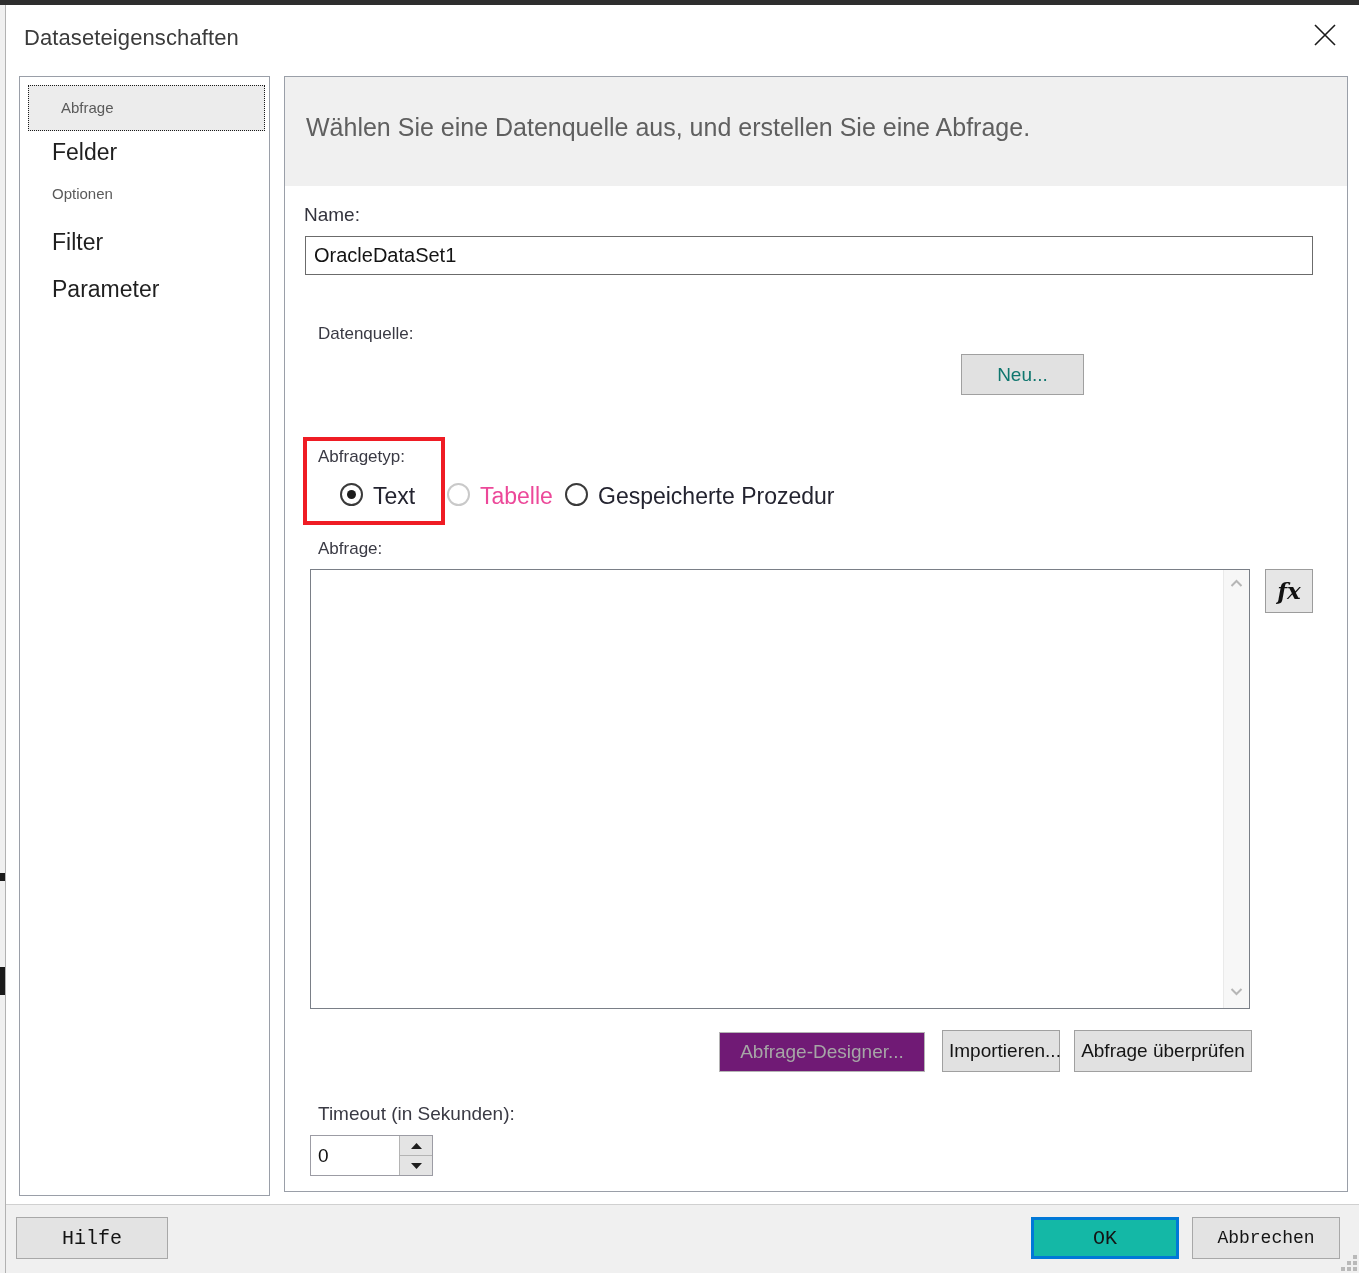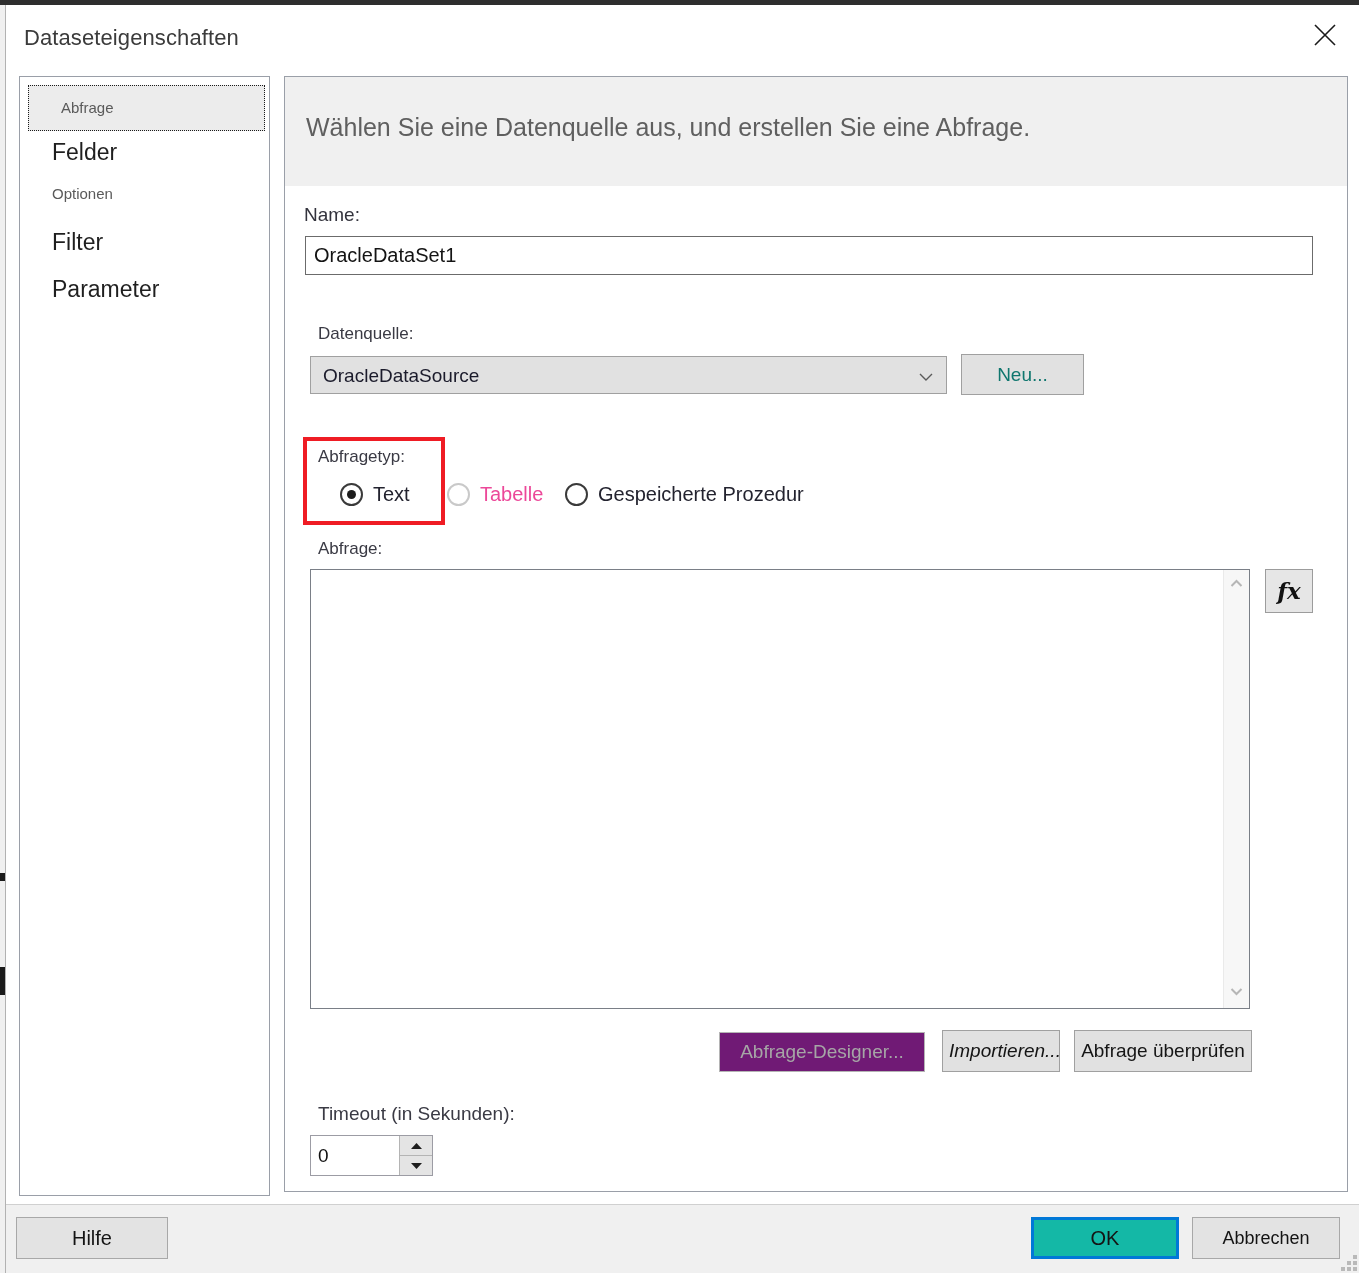--- a/index.html
+++ b/index.html
@@ -223,21 +223,21 @@
   .radio-dot {
     position: absolute;
     left: 5px; top: 5px;
     width: 9px; height: 9px;
     border-radius: 50%;
     background: #1c1c1c;
   }
   .radio-label {
     position: absolute;
     left: 33px; top: 2px;
-    font-size: 20px;
+    font-size: 23px;
     color: #23232f;
   }
   .radio-label.disabled { color: #ec4899; }
   #radio-text      { left: 28px; }
   #radio-tabelle   { left: 135px; }
   #radio-prozedur  { left: 253px; }
 
   
   #label-abfrage { left: 33px; top: 462px; }
   #query-textarea-wrap {
@@ -311,21 +311,21 @@
     color: #151515;
     cursor: default;
     white-space: nowrap;
   }
   .action-btn.disabled {
     background: #701a75;
     color: #a6a6a6;
     border-color: #b4b4b4;
   }
   #btn-query-designer { left: 434px; top: 955px; width: 206px; height: 40px; }
-  #btn-import         { left: 657px; top: 953px; width: 118px; height: 42px; font-style: italic; }
+  #btn-import         { left: 657px; top: 953px; width: 118px; height: 42px; }
   #btn-verify         { left: 789px; top: 953px; width: 178px; height: 42px; }
 
   
   #label-timeout { left: 33px; top: 1026px; font-size: 19px; }
   #timeout-spinner {
     position: absolute;
     left: 25px; top: 1058px;
     width: 123px; height: 41px;
     box-sizing: border-box;
     border: 1px solid #9c9ca4;
@@ -368,21 +368,21 @@
     left: 0; top: 1199px;
     width: 1354px; height: 69px;
     background: #f0f0f0;
     border-top: 1px solid #d0d0d0;
   }
   .footer-btn {
     position: absolute;
     box-sizing: border-box;
     border: 1px solid #a8a8a8;
     background: #e3e3e3;
-    font-family: Liberation Sans, sans-serif;
+    font-family: Liberation Mono, monospace;
     color: #141414;
     cursor: default;
     white-space: nowrap;
   }
   #btn-hilfe {
     left: 10px; top: 12px;
     width: 152px; height: 42px;
     font-size: 20px;
   }
   #btn-ok {
@@ -443,28 +443,20 @@
   <div id="main-panel">
 
     <div id="panel-header">
       <div id="panel-header-text">Wählen Sie eine Datenquelle aus, und erstellen Sie eine Abfrage.</div>
     </div>
 
     <div class="field-label" id="label-name">Name:</div>
     <input id="input-name" type="text" value="OracleDataSet1" style="">
 
     <div class="field-label" id="label-datasource">Datenquelle:</div>
-    <div id="datasource-combo">
-      <span id="datasource-value">OracleDataSource</span>
-      <span id="datasource-arrow">
-        <svg width="16" height="12" viewBox="0 0 16 12">
-          <path d="M2 3 L8 9 L14 3" stroke="#5a5a5a" stroke-width="1.4" fill="none"></path>
-        </svg>
-      </span>
-    </div>
     <button id="new-button">Neu...</button>
 
     <div id="querytype-highlight"></div>
     <div class="field-label" id="label-querytype">Abfragetyp:</div>
 
     <div class="radio-row">
       <div class="radio-opt" id="radio-text">
         <span class="radio-circle">
           <span class="radio-dot"></span>
         </span>

